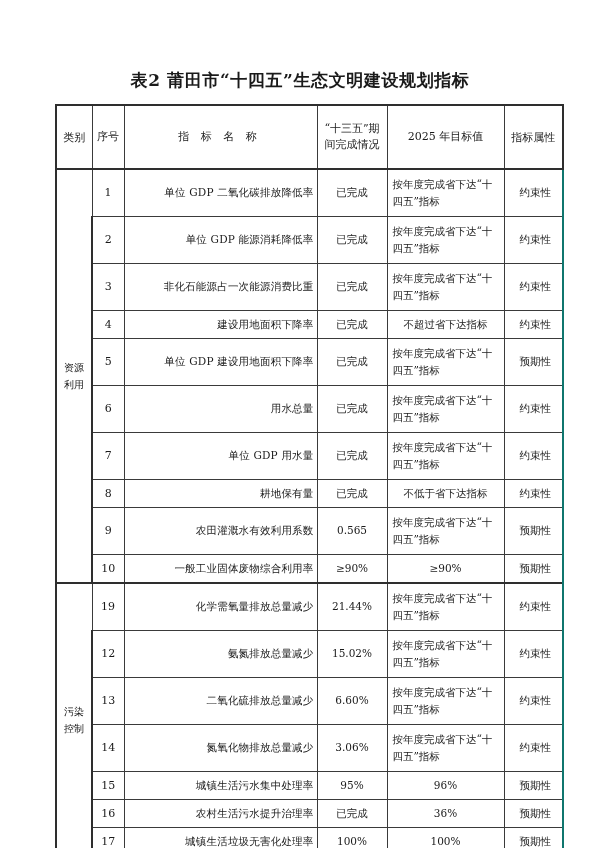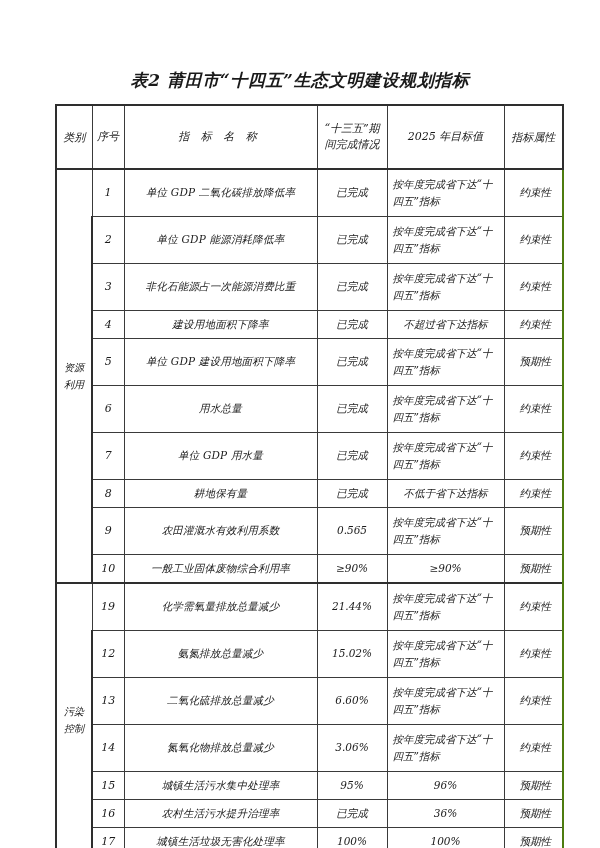--- a/index.html
+++ b/index.html
@@ -13,21 +13,20 @@
     position: relative;
     font-family: "DejaVu Serif", "Liberation Serif", serif;
     color: #1a1a1a;
     overflow: hidden;
   }
 
   .page {
     position: absolute;
     inset: 0;
     background: #ffffff;
-    font-style: italic;
   }
 
   
   .doc-title {
     position: absolute;
     left: 0;
     top: 68px;
     width: 600px;
     text-align: center;
     font-size: 17px;
@@ -96,21 +95,21 @@
     text-align: center;
     line-height: 17px;
     font-size: 10px;
   }
 
   td.no-cell {
     text-align: center;
     font-size: 11px;
   }
   td.name-cell {
-    text-align: center;
+    text-align: right;
     padding-left: 6px;
     letter-spacing: 0.2px;
   }
   td.status-cell,
   td.target-cell,
   td.attr-cell {
     text-align: center;
   }
   td.target-cell.two-line {
     text-align: left;
@@ -125,21 +124,21 @@
   
   tr.section-start > td {
     border-top: 2px solid #2e2e2e;
   }
   tr.hdr > td {
     border-top: 2px solid #2e2e2e;
   }
   tr.hdr > td:first-child { border-left: 2px solid #2e2e2e; }
   tr.hdr > td:last-child  { border-right: 2px solid #2e2e2e; }
   tr.body-row > td:first-child { border-left: 2px solid #2e2e2e; }
-  tr.body-row > td:last-child  { border-right: 2px solid #4d7c0f; padding-left: 7px; }
+  tr.body-row > td:last-child  { border-right: 2px solid #0f766e; padding-left: 7px; }
   tr.last-row > td { border-bottom: 2px solid #2e2e2e; }
   tr.hdr-under > td { border-top: 2px solid #2e2e2e; }
 </style>
 </head>
 <body>
 
 <div class="page">
 
   <div class="doc-title">表2 莆田市“十四五”生态文明建设规划指标</div>
 

